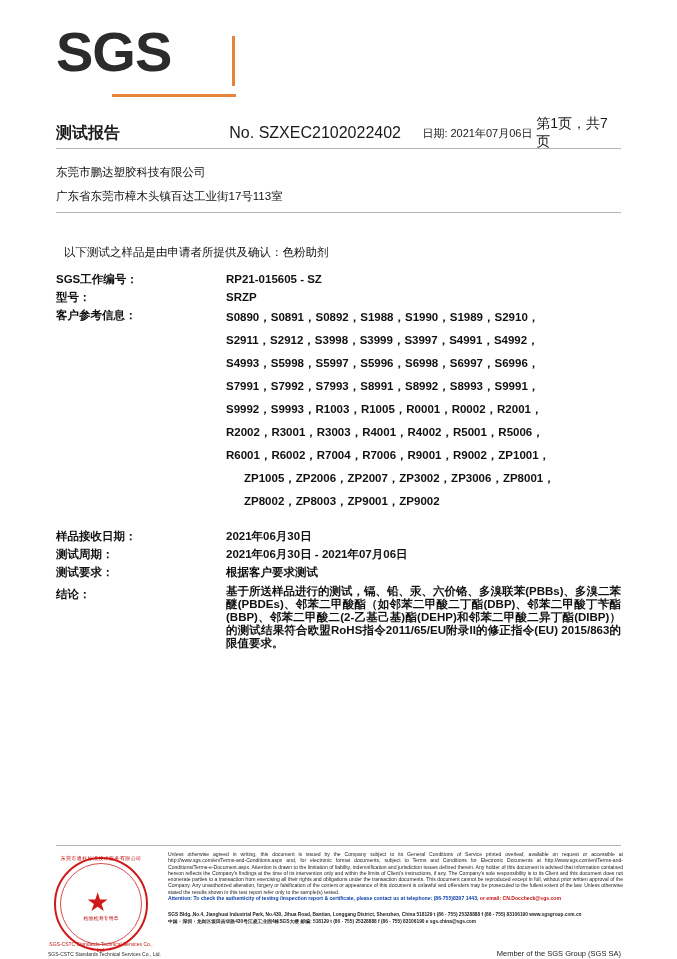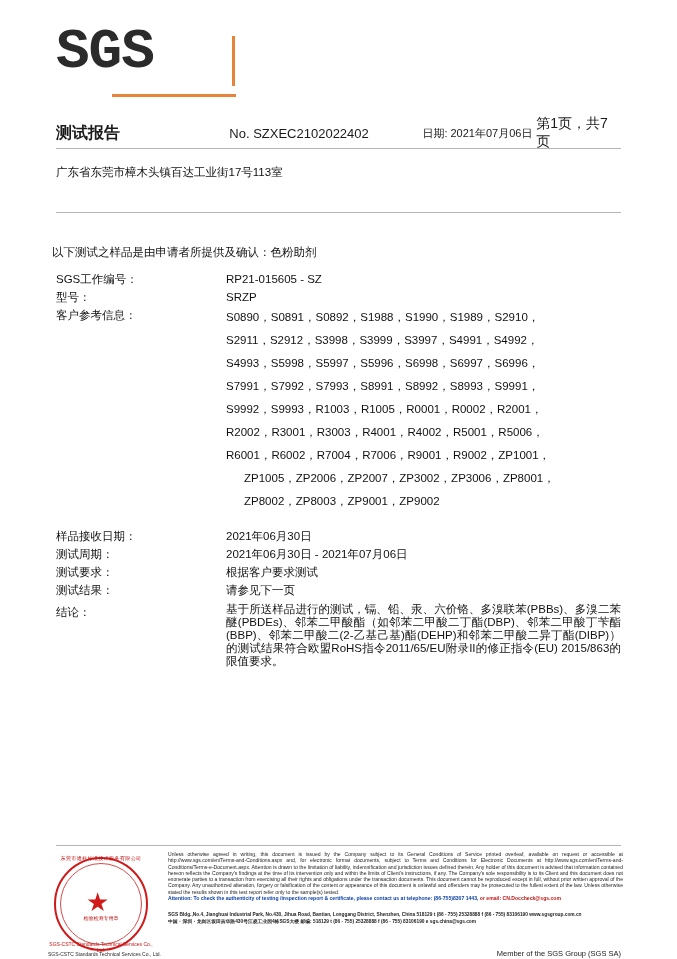--- a/index.html
+++ b/index.html
@@ -25,21 +25,21 @@
 
   
   .logo-wrap {
     position: absolute;
     left: 56px;
     top: 22px;
     width: 300px;
     height: 76px;
   }
   .logo-text {
-    font-family: Liberation Mono, monospace;
+    font-family: Liberation Sans, sans-serif;
     font-weight: bold;
     font-size: 56px;
     letter-spacing: -1px;
     color: #2b2b2b;
     line-height: 60px;
     display: inline-block;
   }
   .logo-bar-v {
     position: absolute;
     left: 176px;
@@ -66,21 +66,21 @@
     display: flex;
     align-items: center;
   }
   .report-title {
     font-size: 16px;
     font-weight: bold;
     color: #1a1a1a;
     width: 175px;
   }
   .report-no {
-    font-size: 13px;
+    font-size: 16px;
     color: #1a1a1a;
     width: 195px;
   }
   .report-date {
     font-size: 11px;
     color: #1a1a1a;
     width: 115px;
   }
   .report-page {
     font-size: 14px;
@@ -110,39 +110,40 @@
     left: 56px;
     top: 212px;
     width: 565px;
     height: 1px;
     background: #b5b5b5;
   }
 
   
   .intro {
     position: absolute;
-    left: 52px;
+    left: 64px;
     top: 245px;
     font-size: 11.5px;
     color: #111;
   }
 
   
   .fields {
     position: absolute;
     left: 56px;
     top: 270px;
     width: 565px;
     border-collapse: collapse;
     font-size: 11.5px;
     color: #111;
   }
   .fields td {
     vertical-align: top;
     padding: 0;
+    font-weight: bold;
   }
   .f-label {
     width: 170px;
     padding-bottom: 10px;
     line-height: 18px;
     white-space: nowrap;
   }
   .f-value {
     padding-bottom: 10px;
     line-height: 18px;
@@ -297,20 +298,21 @@
 
   <div class="report-header">
     <div class="report-title">测试报告</div>
     <div class="report-no">No. SZXEC2102022402</div>
     <div class="report-date">日期: 2021年07月06日</div>
     <div class="report-page">第1页，共7页</div>
   </div>
   <div class="header-rule"></div>
 
   <div class="company">
+    <div>东莞市鹏达塑胶科技有限公司</div>
     <div>广东省东莞市樟木头镇百达工业街17号113室</div>
   </div>
   <div class="company-rule"></div>
 
   <div class="intro">以下测试之样品是由申请者所提供及确认：色粉助剂</div>
 
   <table class="fields">
     <tbody>
       <tr>
         <td class="f-label">SGS工作编号：</td>
@@ -340,24 +342,20 @@
       </tr>
       <tr>
         <td class="f-label">测试周期：</td>
         <td class="f-value">2021年06月30日 - 2021年07月06日</td>
       </tr>
       <tr>
         <td class="f-label">测试要求：</td>
         <td class="f-value">根据客户要求测试</td>
       </tr>
       <tr>
-        <td class="f-label">测试结果：</td>
-        <td class="f-value">请参见下一页</td>
-      </tr>
-      <tr>
         <td class="f-label" style="padding-top:4px;">结论：</td>
         <td class="f-value conclusion" style="padding-top:4px;">基于所送样品进行的测试，镉、铅、汞、六价铬、多溴联苯(PBBs)、多溴二苯醚(PBDEs)、邻苯二甲酸酯（如邻苯二甲酸二丁酯(DBP)、邻苯二甲酸丁苄酯(BBP)、邻苯二甲酸二(2-乙基己基)酯(DEHP)和邻苯二甲酸二异丁酯(DIBP)）的测试结果符合欧盟RoHS指令2011/65/EU附录II的修正指令(EU) 2015/863的限值要求。</td>
       </tr>
     </tbody>
   </table>
 
   <div class="footer">
     <div class="footer-rule"></div>
 
     <div class="stamp">

